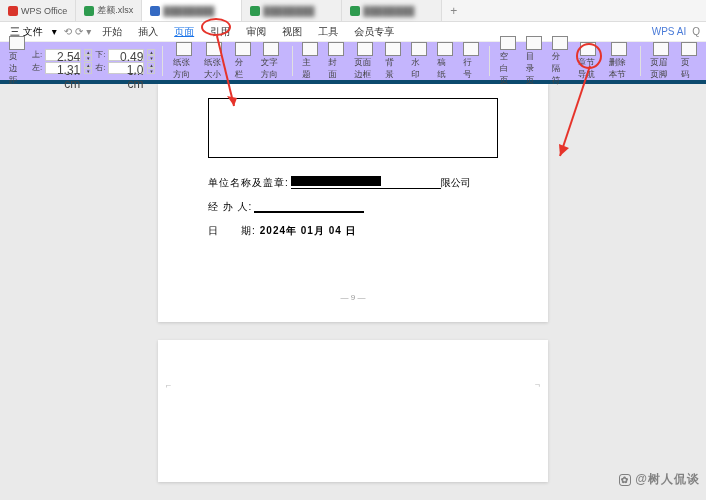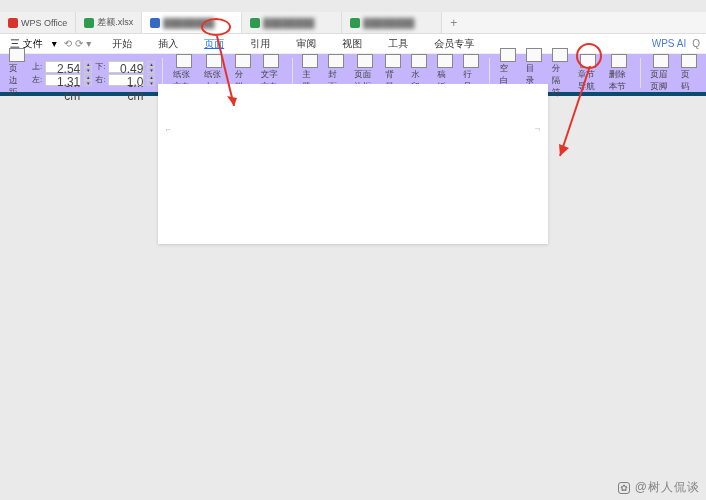--- a/index.html
+++ b/index.html
@@ -1,26 +1,26 @@
 <!DOCTYPE html>
 <html><head>
 <meta charset="utf-8">
 <style>
 * { margin: 0; padding: 0; box-sizing: border-box; font-family: "Microsoft YaHei", sans-serif; }
 body { width: 706px; height: 500px; background: #eaeaea; overflow: hidden; position: relative; }
 
-.tabbar { height: 22px; background: #f5f5f5; display: flex; align-items: center; font-size: 9px; border-bottom: 1px solid #ddd; margin-top: 12px; }
+.tabbar { height: 22px; background: #f5f5f5; display: flex; align-items: center; font-size: 9px; border-bottom: 1px solid #ddd; }
 .tab { padding: 0 8px; height: 100%; display: flex; align-items: center; gap: 3px; border-right: 1px solid #ddd; background: #f0f0f0; color: #555; }
 .tab.active { background: #fff; }
 .tab-icon { width: 10px; height: 10px; display: inline-block; }
 .tab-plus { padding: 0 8px; color: #888; font-size: 12px; }
 
 .menubar { height: 20px; background: #fff; display: flex; align-items: center; font-size: 10px; padding-left: 6px; gap: 2px; border-bottom: 1px solid #eee; }
 .menu-app { display: flex; align-items: center; gap: 3px; padding: 0 4px; }
-.menu-item { padding: 10px 7px; color: #333; cursor: pointer; position: relative; margin-left: 10px; }
+.menu-item { padding: 10px 7px; color: #333; cursor: pointer; position: relative; }
 .menu-item.active { color: #1a73e8; text-decoration: underline; }
 .menu-spacer { flex: 1; }
 .menu-right { display: flex; align-items: center; gap: 6px; padding-right: 6px; }
 
 .ribbon { height: 42px; background: #c4b5fd; display: flex; align-items: center; padding: 2px 6px; font-size: 8.5px; gap: 4px; border-bottom: 4px solid #0c4a6e; }
 .rib-btn { display: flex; flex-direction: column; align-items: center; justify-content: center; padding: 1px 3px; color: #444; gap: 1px; position: relative; }
 .rib-icon { width: 16px; height: 14px; border: 1px solid #888; background: #fafafa; }
 .rib-sep { width: 1px; height: 30px; background: #e0e0e0; margin: 0 3px; }
 .rib-margin { display: flex; flex-direction: column; gap: 1px; font-size: 8px; color: #444; }
 .rib-margin-row { display: flex; align-items: center; gap: 3px; }
@@ -41,21 +41,21 @@
 .page-num { text-align:center; font-size:8px; color:#999; margin-top:auto; }
 .page2 { height: 160px; }
 .corner { position:absolute; font-size:9px; color:#bbb;}
 
 
 .circ { position: absolute; border: 2px solid #e6332a; border-radius: 50%; pointer-events: none; }
 .circ1 { top: 18px; left: 201px; width: 30px; height: 18px; }
 .circ2 { top: 43px; left: 576px; width: 26px; height: 26px; }
 .arrow-svg { position: absolute; pointer-events: none; }
 
-.watermark { position: absolute; bottom: 4px; right: 6px; font-size: 12px; color: rgba(0,0,0,0.45); letter-spacing: 1px; }
+.watermark { position: absolute; bottom: 12px; right: 6px; font-size: 12px; color: rgba(0,0,0,0.45); letter-spacing: 1px; font-weight: bold; }
 .wm-icon{ display:inline-block; width:12px; height:12px; border:1px solid rgba(0,0,0,0.45); border-radius:3px; font-size:9px; text-align:center; line-height:10px;}
 </style>
 </head>
 <body>
 
 <div class="tabbar">
   <div class="tab">
     <span class="tab-icon" style="background:#d9342b;border-radius:2px;"></span>
     <span>WPS Office</span>
   </div>
@@ -206,20 +206,39 @@
       <div class="rib-icon"></div>
       <span>页眉页脚</span>
     </div>
   <div class="rib-btn">
       <div class="rib-icon"></div>
       <span>页码</span>
     </div>
 </div>
 
 <div class="canvas">
+  <div class="page page1" style="position:relative;">
+    <div class="content-box"></div>
+    <div class="doc-line">
+      <span class="lbl">单位名称及盖章:</span>
+      <span class="underline" style="max-width:150px;">
+          <span class="blackbox"></span>
+        </span>
+      <span class="suffix">限公司</span>
+    </div>
+    <div class="doc-line">
+      <span class="lbl">经 办 人: </span>
+      <span class="underline" style="max-width:110px;border-bottom-width:2px;"></span>
+    </div>
+    <div class="doc-line">
+      <span class="lbl">日　　期:</span>
+      <span class="date-text" style="margin-left:4px;">2024年 01月 04 日</span>
+    </div>
+    <div class="page-num">— 9 —</div>
+  </div>
   <div class="page page2" style="position:relative;">
     <span class="corner" style="top:40px; left:8px;">⌐</span>
     <span class="corner" style="top:40px; right:8px;">¬</span>
   </div>
 </div>
 
 <div class="circ circ1"></div>
 <div class="circ circ2"></div>
 <svg class="arrow-svg" style="top:36px;left:212px;" width="30" height="80">
   <line x1="5" y1="0" x2="22" y2="70" stroke="#e6332a" stroke-width="2"></line>

